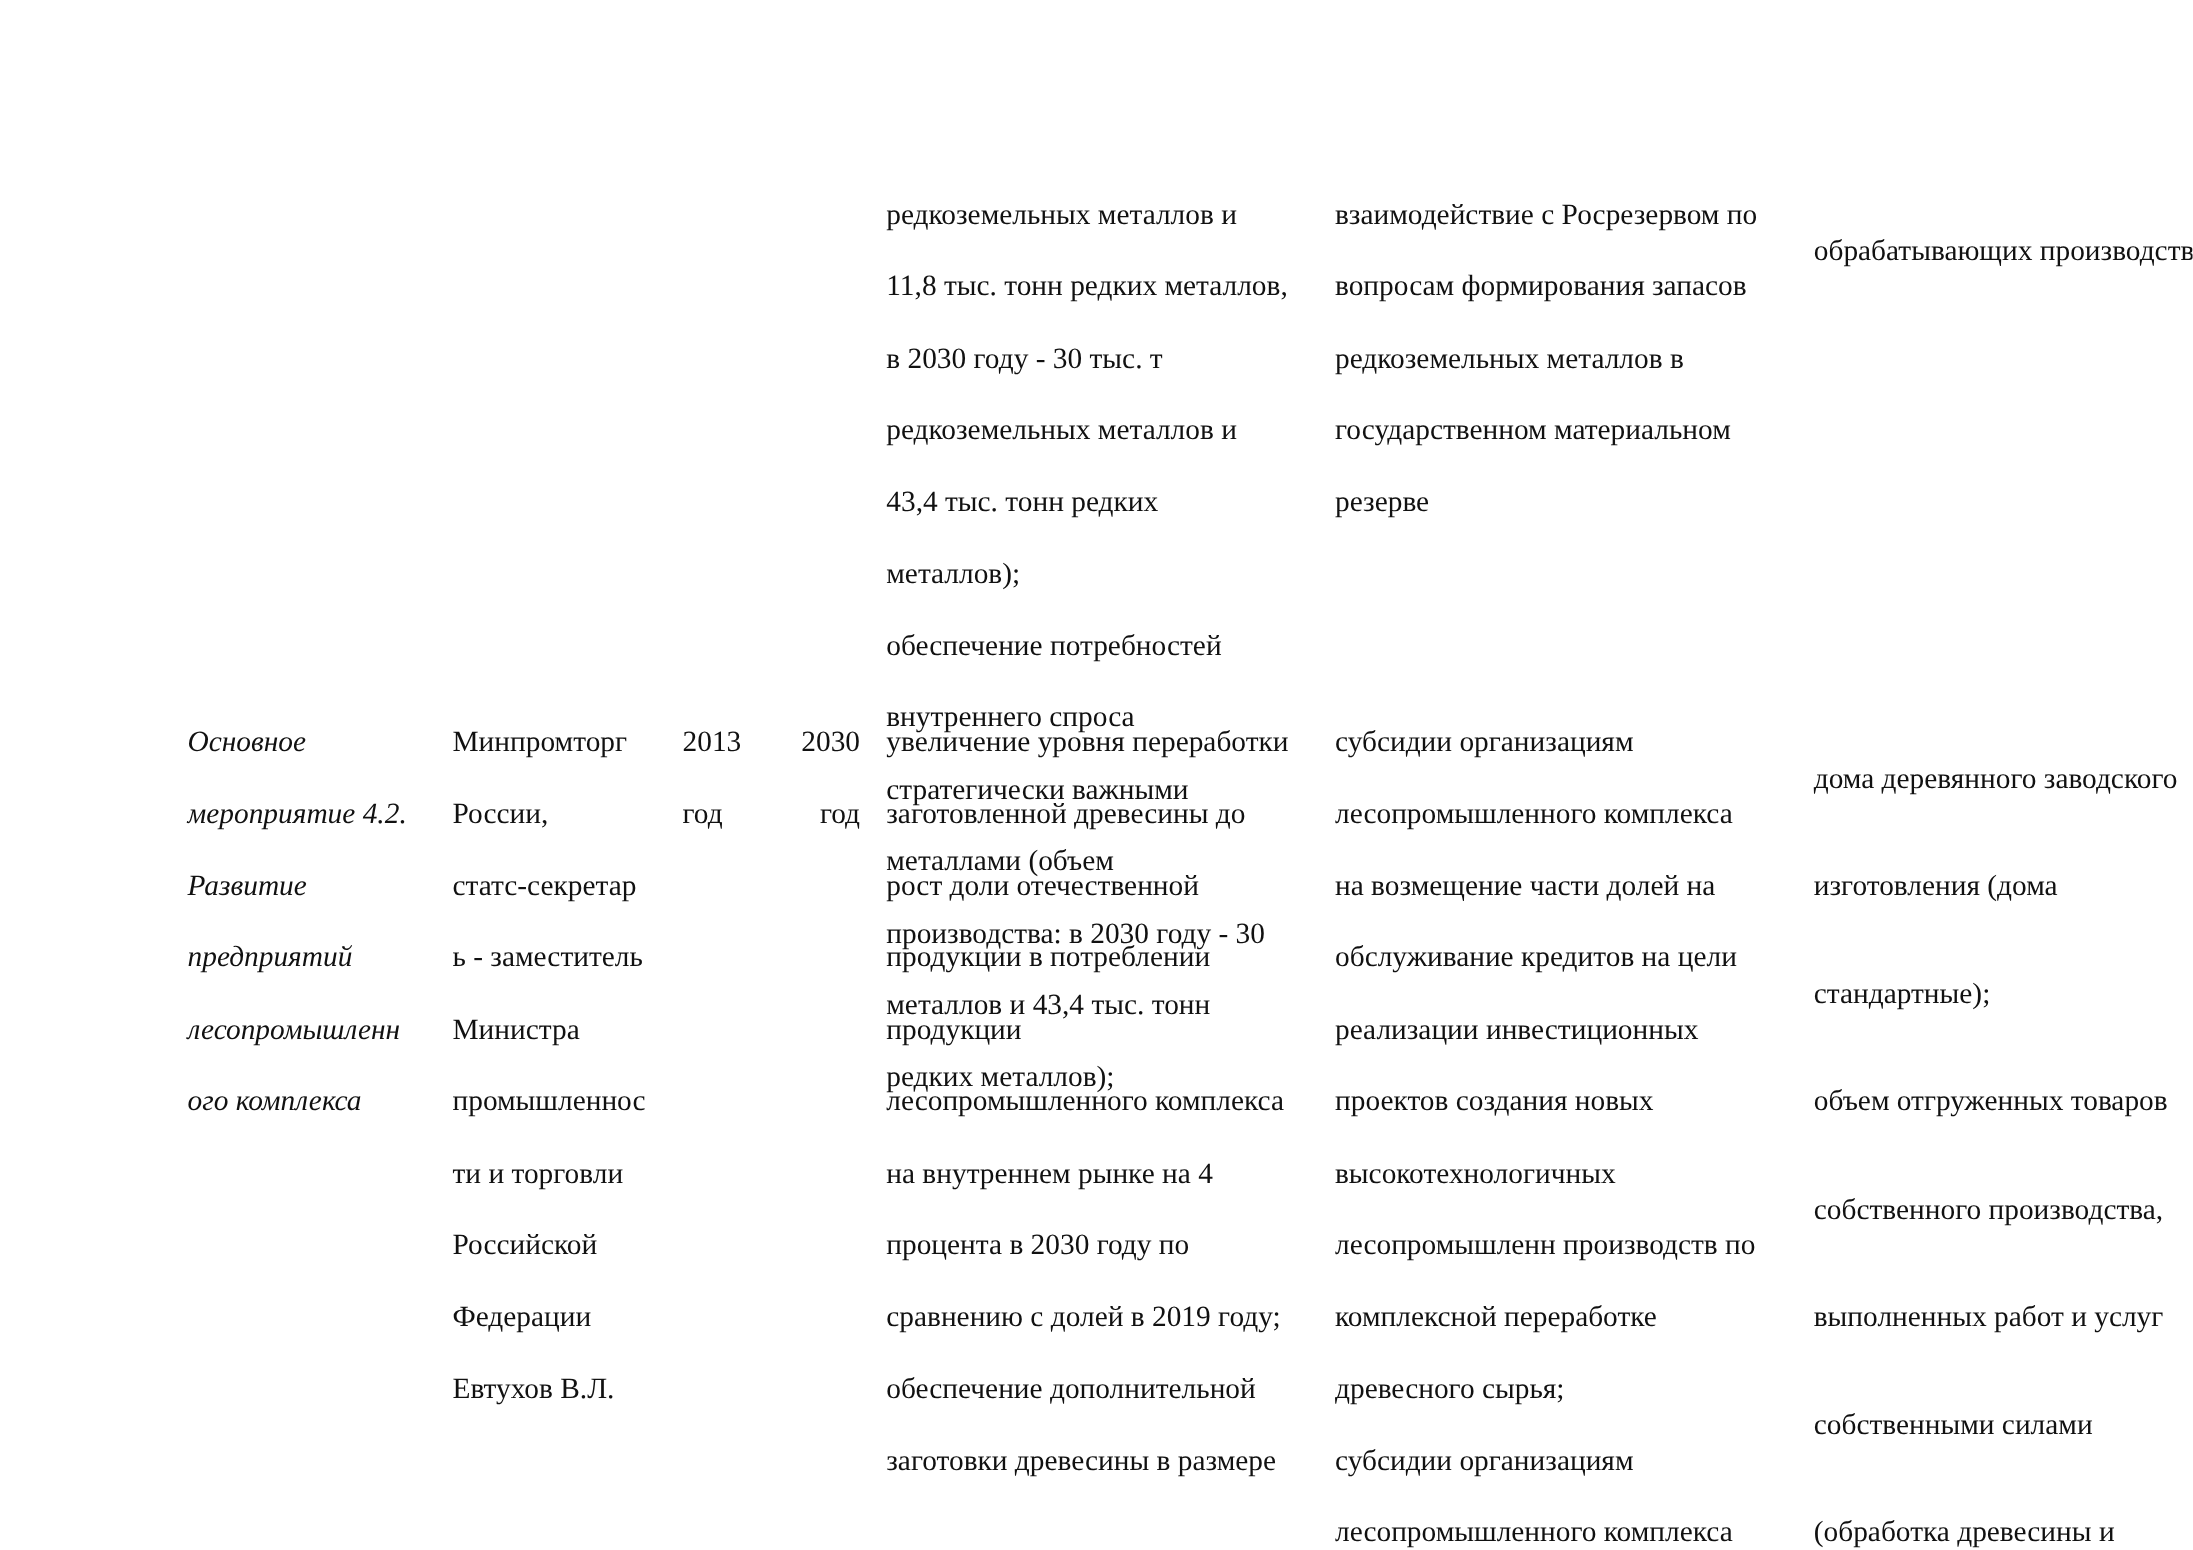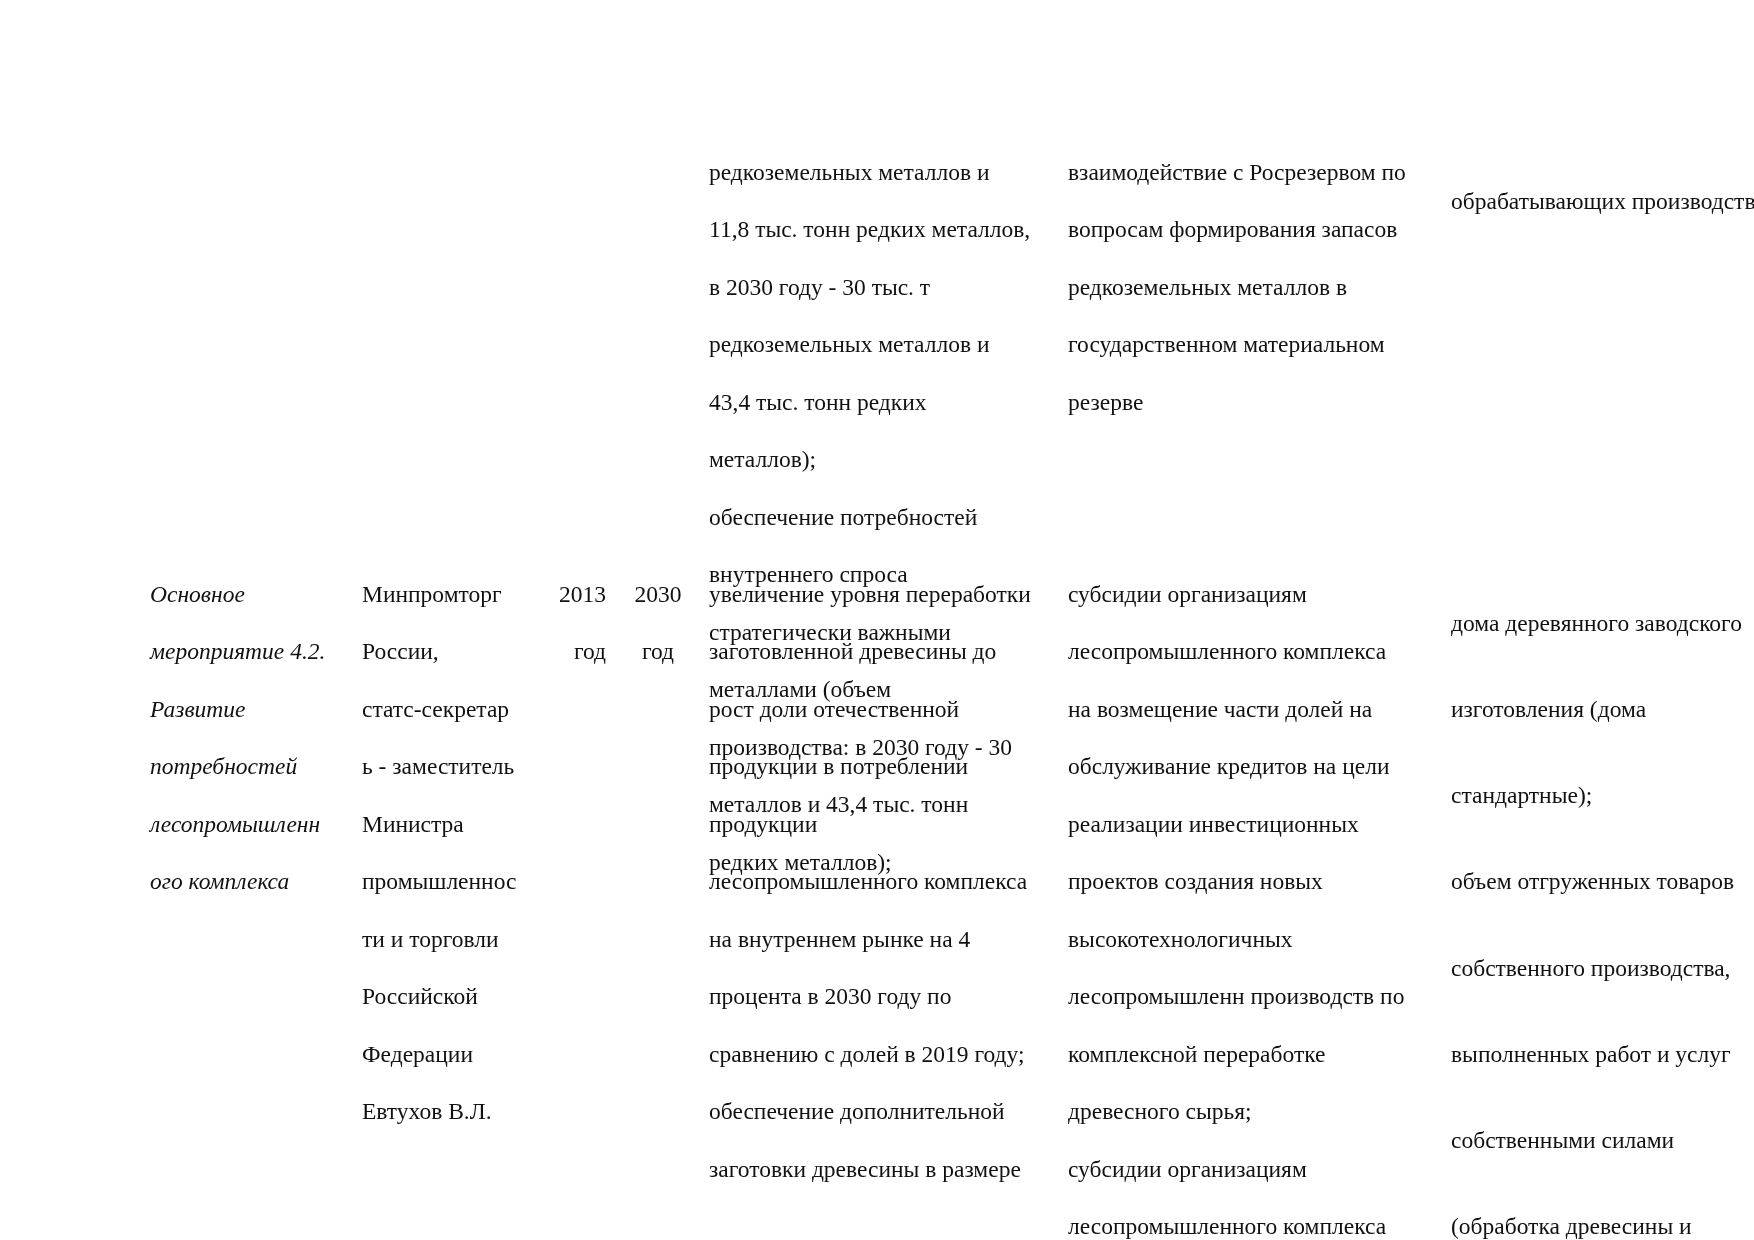--- a/index.html
+++ b/index.html
@@ -33,22 +33,22 @@
     }
     .row-1 { top: 129px; }
     .row-2 { top: 551px; }
     .cell {
       position: absolute;
       top: 0;
       white-space: pre-line;
     }
     .c1 { left: 150px; width: 205px; font-style: italic; }
     .c2 { left: 362px; width: 180px; }
-    .c3 { left: 546px; width: 60px; text-align: right; }
-    .c4 { left: 628px; width: 60px; text-align: center; }
+    .c3 { left: 546px; width: 60px; text-align: left; }
+    .c4 { left: 628px; width: 60px; text-align: right; }
     .c5 { left: 709px; width: 355px; }
     .c6 { left: 1068px; width: 380px; }
     .c7 { left: 1451px; width: 420px; white-space: pre; }
     .line { display: block; white-space: nowrap; }
   </style>
 </head>
 <body>
 
 <div class="page">
 
@@ -78,21 +78,21 @@
     <div class="cell c7">
       <span class="line">обрабатывающих производств</span>
     </div>
   </div>
 
   <div class="row row-2">
     <div class="cell c1">
       <span class="line">Основное</span>
       <span class="line">мероприятие 4.2.</span>
       <span class="line">Развитие</span>
-      <span class="line">потребностей</span>
+      <span class="line">предприятий</span>
       <span class="line">лесопромышленн</span>
       <span class="line">ого комплекса</span>
     </div>
     <div class="cell c2">
       <span class="line">Минпромторг</span>
       <span class="line">России,</span>
       <span class="line">статс-секретар</span>
       <span class="line">ь - заместитель</span>
       <span class="line">Министра</span>
       <span class="line">промышленнос</span>

